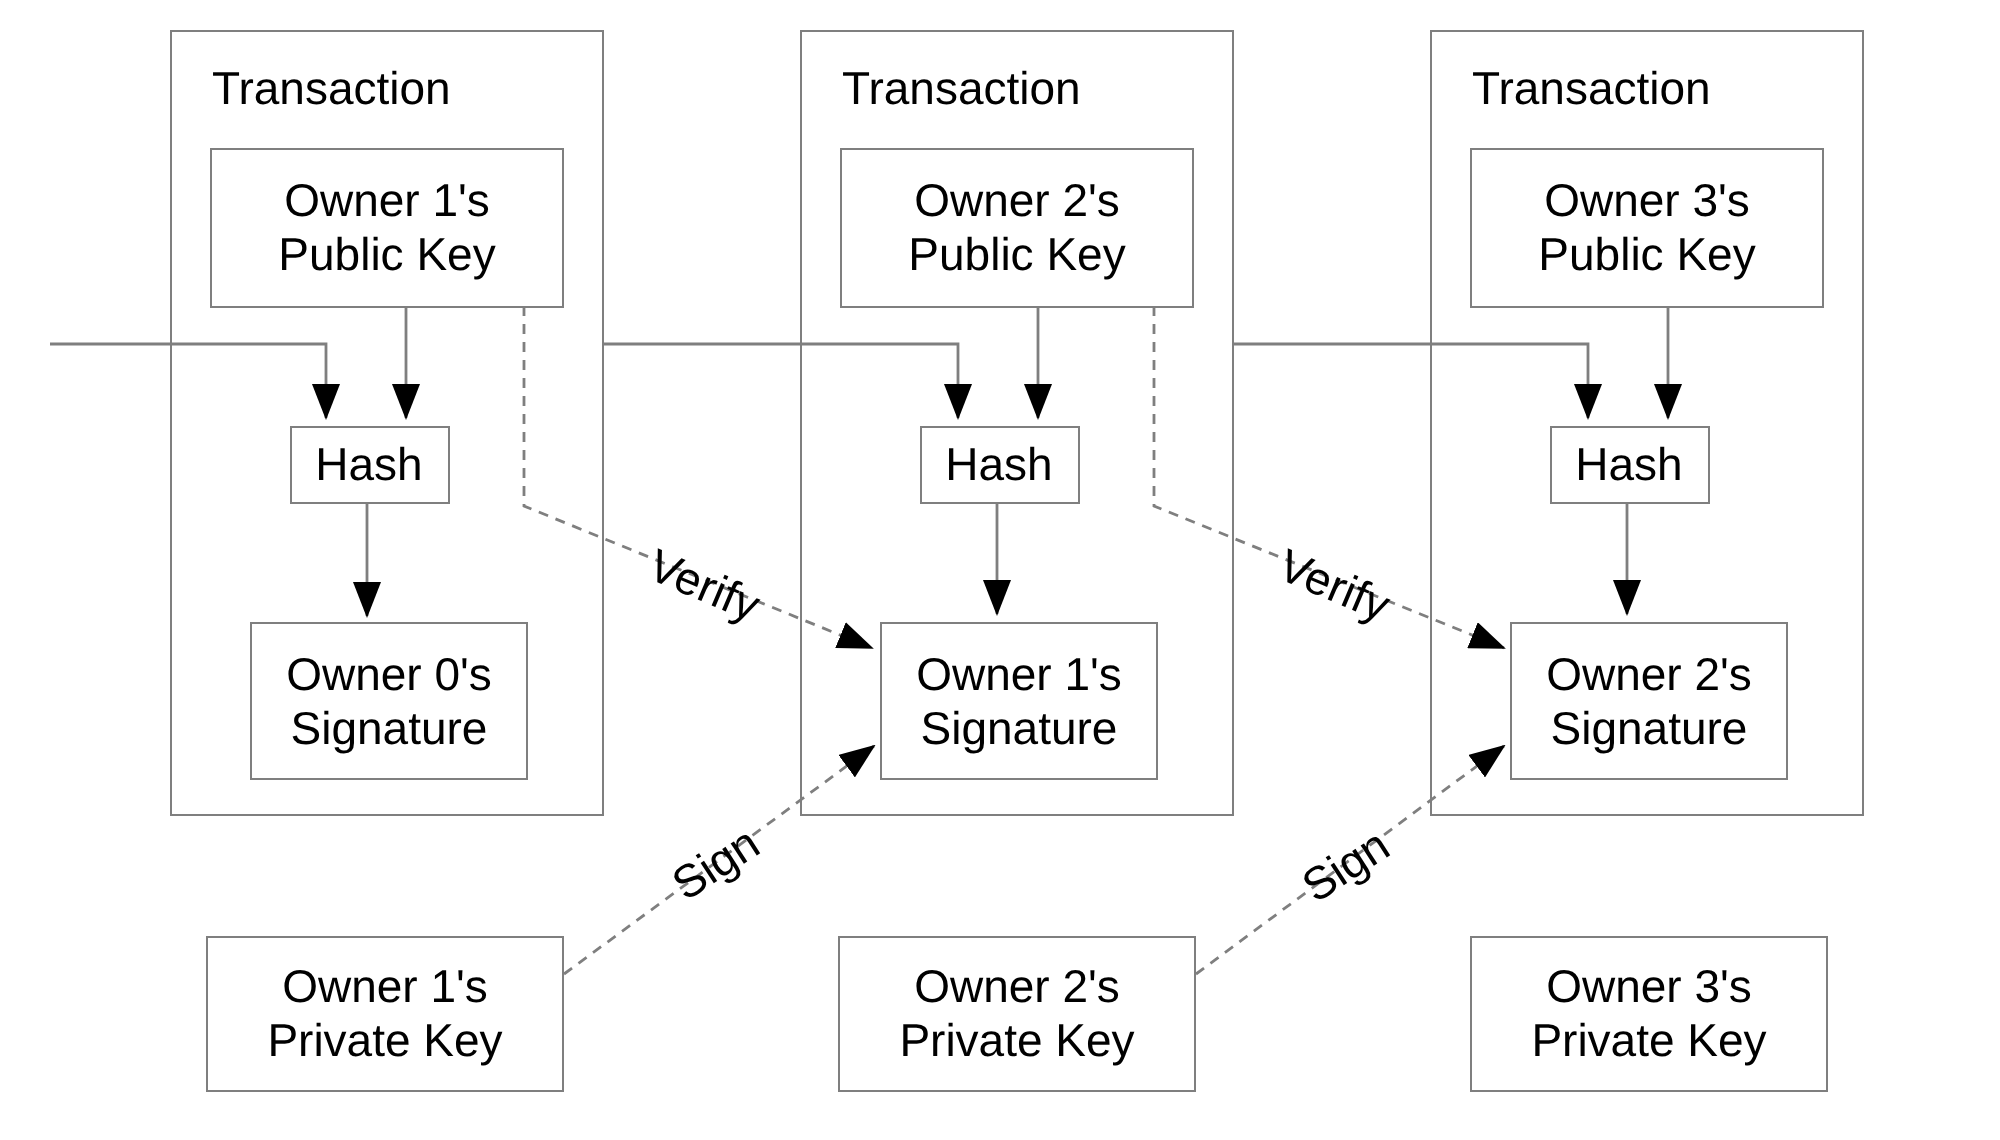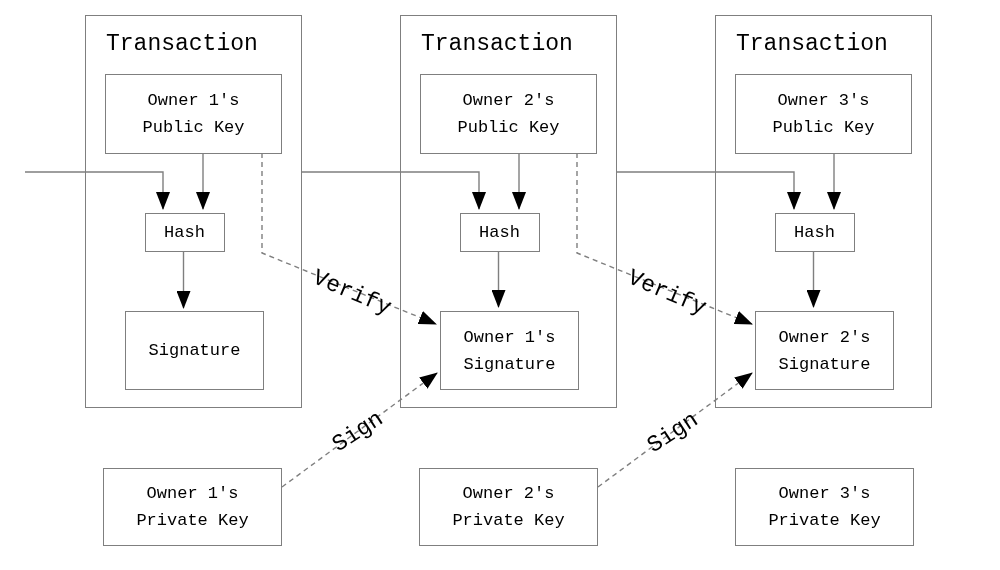--- a/index.html
+++ b/index.html
@@ -1,21 +1,21 @@
 <!DOCTYPE html>
 <html><head>
 <meta charset="utf-8">
 <style>
   html, body { margin: 0; padding: 0; background: #ffffff; }
   #canvas {
     position: relative;
     width: 1000px;
     height: 570px;
     background: #ffffff;
-    font-family: Liberation Mono, monospace;
+    font-family: Liberation Sans, sans-serif;
     color: #000000;
     overflow: hidden;
   }
   .txn {
     position: absolute;
     top: 15px;
     width: 217px;
     height: 393px;
     border: 1.5px solid #7f7f7f;
     box-sizing: border-box;
@@ -31,21 +31,21 @@
   .node {
     position: absolute;
     border: 1.5px solid #7f7f7f;
     box-sizing: border-box;
     background: #ffffff;
     display: flex;
     flex-direction: column;
     align-items: center;
     justify-content: center;
     text-align: center;
-    font-size: 17px;
+    font-size: 23px;
     line-height: 27px;
   }
   .pk-box   { left: 19px;   top: 58px;  width: 177px; height: 80px; }
   .hash-box { left: 58.5px; top: 197px; width: 80px;  height: 39px; justify-content: center; }
   .sig-box  { left: 39px;   top: 295px; width: 139px; height: 79px; }
   .priv-box { position: absolute; top: 468px; width: 179px; height: 78px; }
   #txn1 { left: 85px; }
   #txn2 { left: 400px; }
   #txn3 { left: 715px; }
   #priv1 { left: 103px; }
@@ -77,20 +77,21 @@
   <div class="txn" id="txn1">
     <div class="txn-title">Transaction</div>
     <div class="node pk-box">
       <span>Owner 1's</span>
       <span>Public Key</span>
     </div>
     <div class="node hash-box">
       <span>Hash</span>
     </div>
     <div class="node sig-box">
+      <span>Owner 0's</span>
       <span>Signature</span>
     </div>
   </div>
 
   <div class="txn" id="txn2">
     <div class="txn-title">Transaction</div>
     <div class="node pk-box">
       <span>Owner 2's</span>
       <span>Public Key</span>
     </div>

